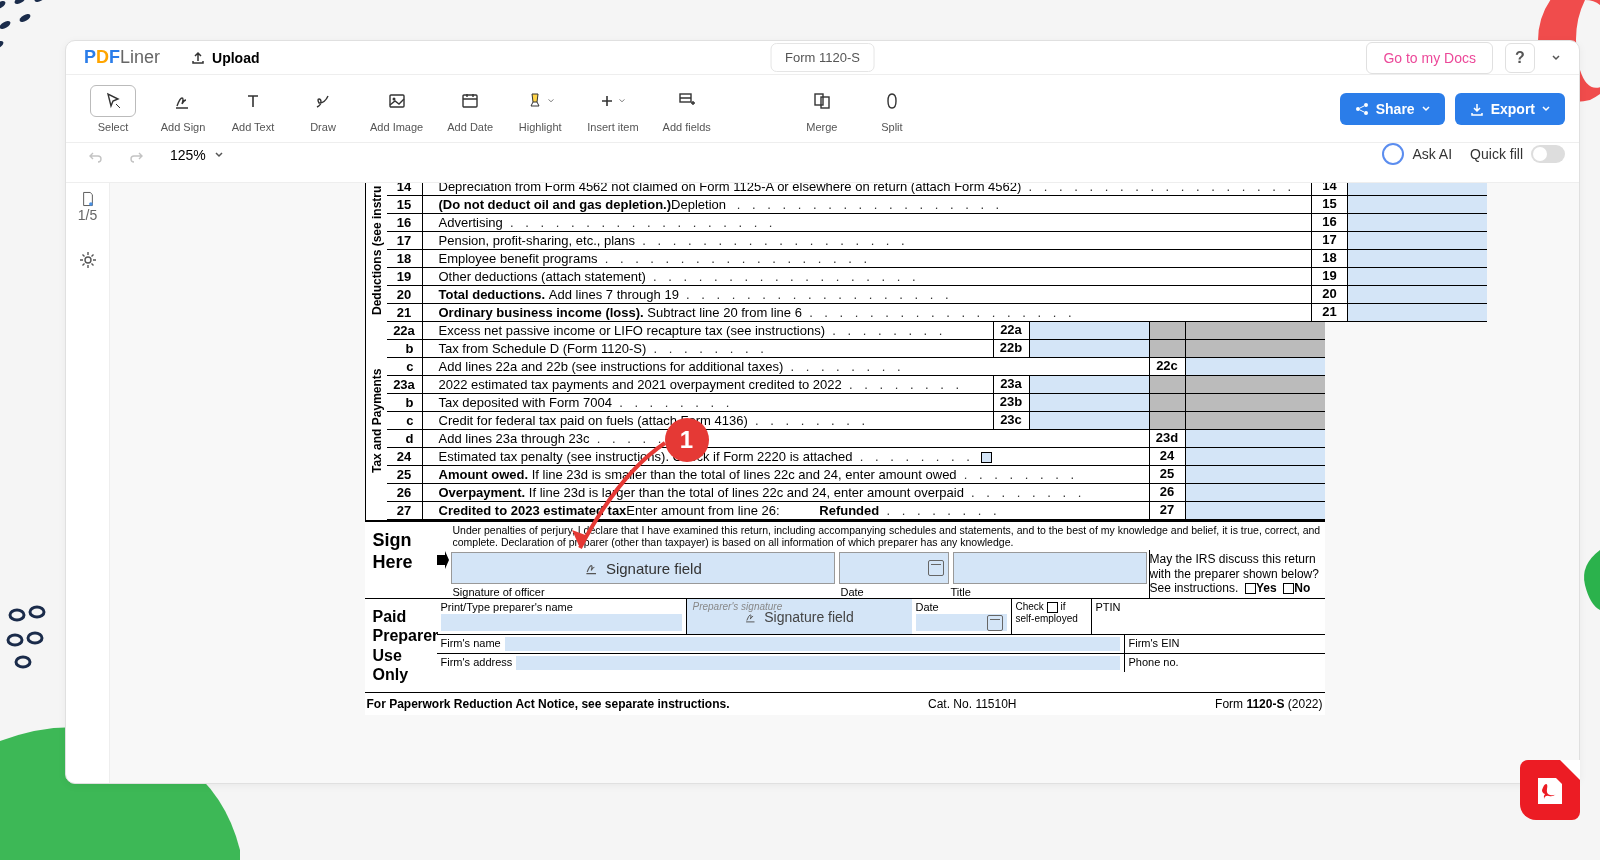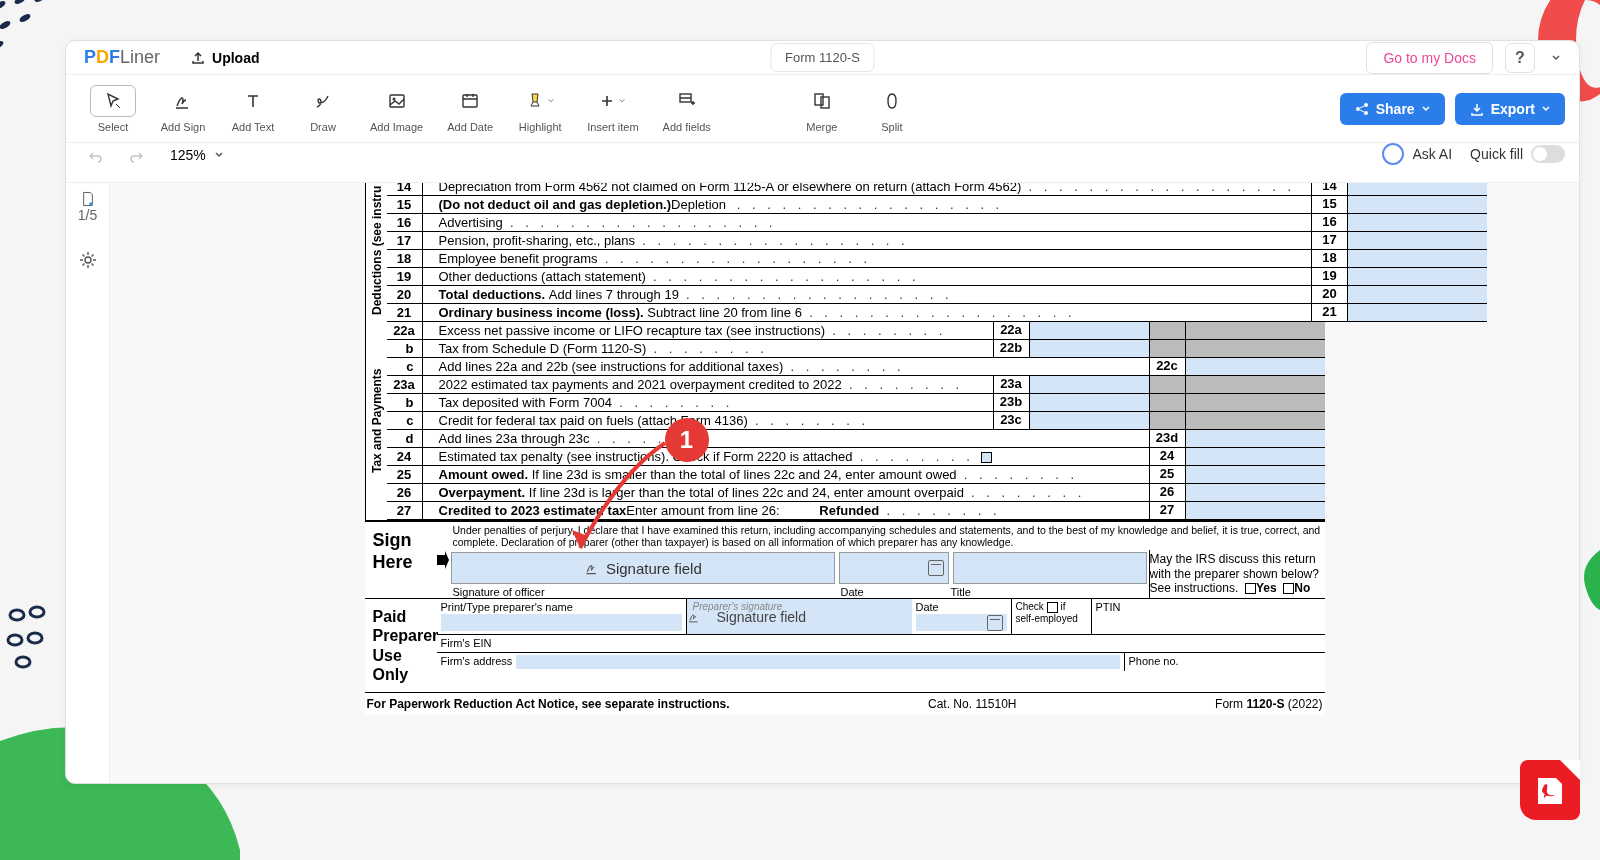--- a/index.html
+++ b/index.html
@@ -77,21 +77,21 @@
 .sig-row{display:flex;height:36px}
 .sig-field{flex:1;background:#d4e5f7;border:1px solid #999;display:flex;align-items:center;justify-content:center;gap:6px;font-size:15px;color:#333;position:relative;margin:2px}
 .sig-sub{display:flex;font-size:11px;padding:0 4px}
 .irs-box{width:176px;border-left:1px solid #000;padding:2px 0;font-size:12px;line-height:1.2}
 .chk{display:inline-block;width:11px;height:11px;border:1px solid #000;vertical-align:middle}
 
 .prep-section{display:flex;border-bottom:1px solid #000}
 .prep-body{flex:1;font-size:11px}
 .prep-row{display:flex;border-bottom:1px solid #000;min-height:18px}
 .prep-cell{border-right:1px solid #000;padding:2px 4px}
-.prep-sig{background:#d4e5f7;flex:1;display:flex;align-items:center;justify-content:flex-start;gap:16px;font-size:14px;color:#444;position:relative}
+.prep-sig{background:#d4e5f7;flex:1;display:flex;align-items:center;justify-content:center;gap:6px;font-size:14px;color:#444;position:relative}
 
 .footer-row{display:flex;justify-content:space-between;padding:4px 2px;font-size:12px}
 
 .annot-circle{position:absolute;width:44px;height:44px;background:#e53935;border-radius:50%;display:flex;align-items:center;justify-content:center;color:#fff;font-size:24px;font-weight:bold;z-index:10}
 .annot-arrow{position:absolute;z-index:9}
 
 .cal-icon{width:16px;height:16px;border:1px solid #666;border-radius:2px;position:absolute;right:4px;top:50%;transform:translateY(-50%)}
 .cal-icon::before{content:"";position:absolute;top:3px;left:2px;right:2px;height:1px;background:#666}
 </style>
 </head>
@@ -532,20 +532,24 @@
                 <div style="background:#d4e5f7;height:17px;margin-top:1px;position:relative">
                     <div class="cal-icon"></div>
                   </div>
               </div>
               <div class="prep-cell" style="width:80px;font-size:10px;line-height:1.1">
                 <span>Check</span> <span class="chk"></span> <span>if</span><br><span>self-employed</span>
               </div>
               <div class="prep-cell" style="flex:1;border-right:none">PTIN</div>
             </div>
             <div class="prep-row">
+              <div class="prep-cell" style="flex:1;display:flex;gap:4px">
+                  <span>Firm's name</span>
+                  <div style="flex:1;background:#d4e5f7;height:14px"></div>
+                </div>
               <div class="prep-cell" style="width:200px;border-right:none">Firm's EIN</div>
             </div>
             <div class="prep-row" style="border-bottom:none">
               <div class="prep-cell" style="flex:1;display:flex;gap:4px">
                   <span>Firm's address</span>
                   <div style="flex:1;background:#d4e5f7;height:14px"></div>
                 </div>
               <div class="prep-cell" style="width:200px;border-right:none">Phone no.</div>
             </div>
           </div>

